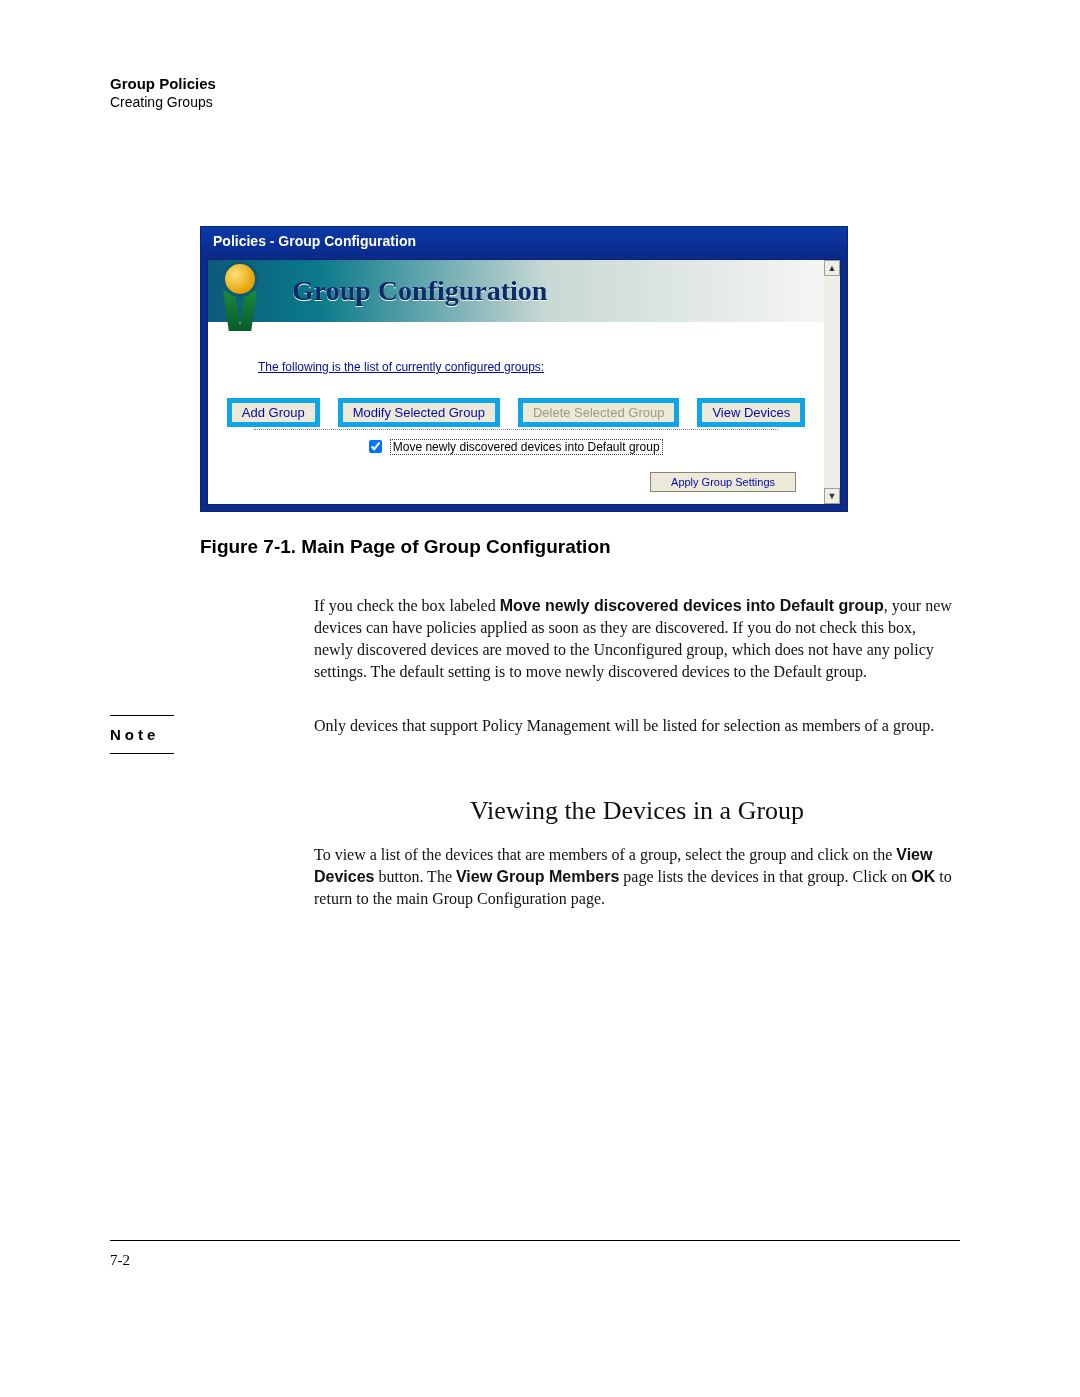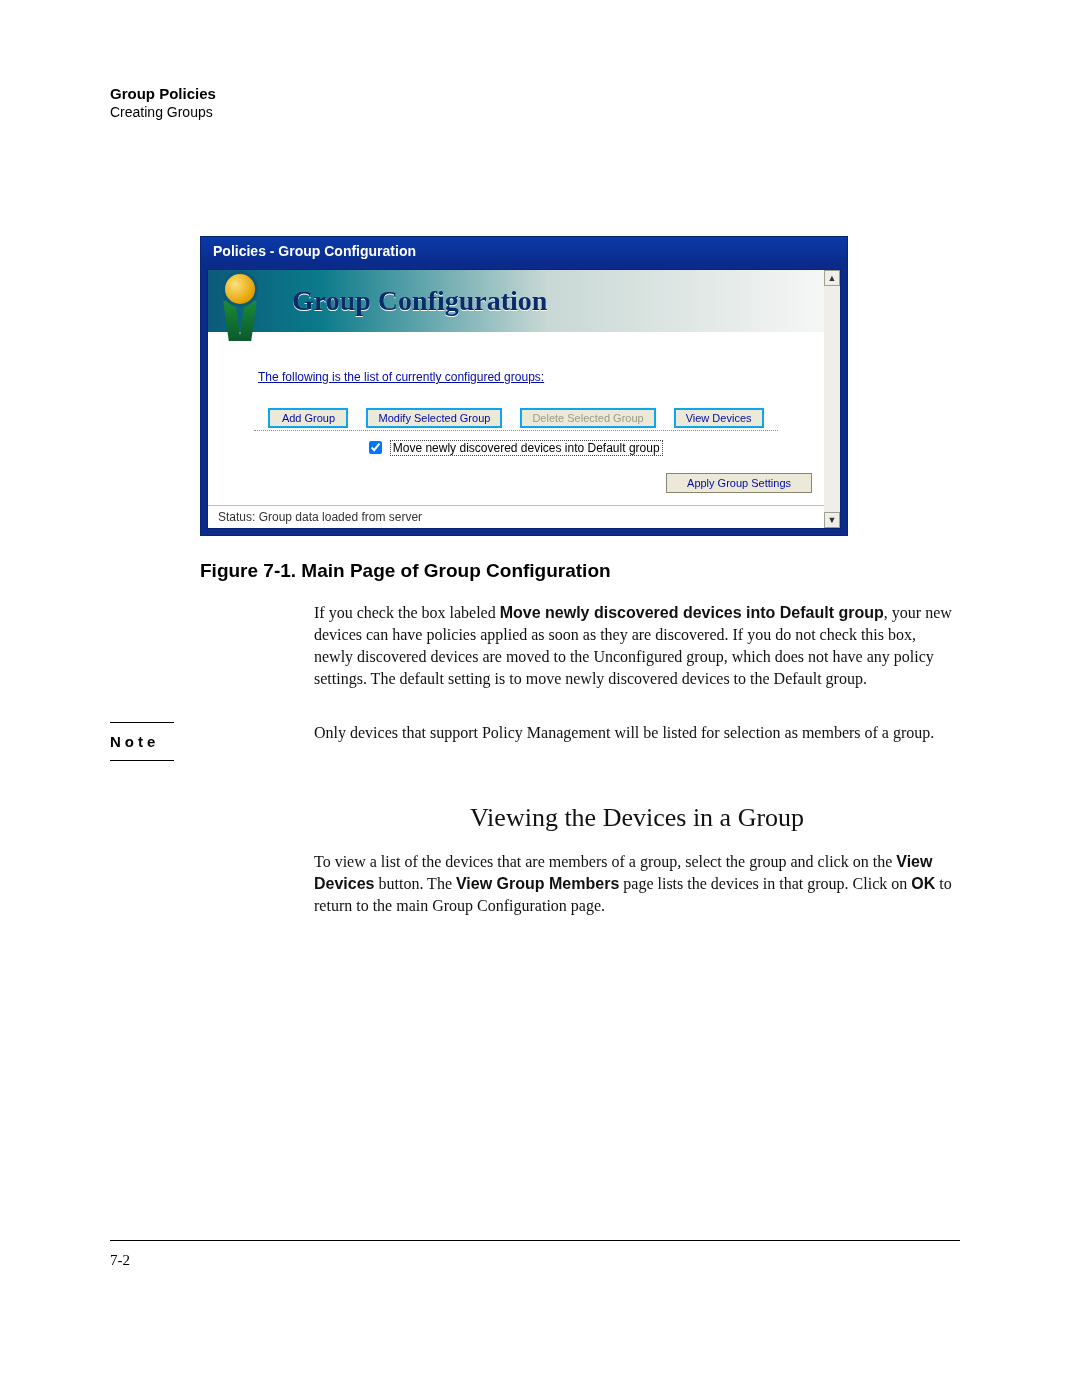--- a/index.html
+++ b/index.html
@@ -7,21 +7,21 @@
     background: #fff;
     font-family: Georgia, "Times New Roman", serif;
     color: #000;
     width: 1080px;
     height: 1397px;
     position: relative;
   }
   .page {
     position: absolute;
     left: 110px;
-    top: 85px;
+    top: 75px;
     width: 850px;
   }
   .header-title {
     font-family: Arial, Helvetica, sans-serif;
     font-weight: bold;
     font-size: 15px;
   }
   .header-sub {
     font-family: Arial, Helvetica, sans-serif;
     font-size: 14px;
@@ -136,22 +136,22 @@
   .list-item.selected { background: #0b2a8a; color: #fff; }
 
   .button-row {
     display: flex;
     justify-content: center;
     gap: 18px;
     margin-top: 24px;
   }
   .wbtn {
     background: #ece9d8;
-    border: 2px solid #0ea5e9;
-    font-size: 11px;
+    border: 5px solid #0ea5e9;
+    font-size: 13px;
     color: #000aaa;
     padding: 2px 10px;
     min-width: 80px;
     text-align: center;
     font-family: Tahoma, Arial, sans-serif;
   }
   .wbtn.disabled { color: #9a9a88; }
   .row-underline {
     margin: 2px auto 0 auto;
     width: 524px;
@@ -161,21 +161,21 @@
     text-align: center;
     margin-top: 10px;
     font-size: 12px;
   }
   .chk-row input { vertical-align: -2px; margin-right: 4px; }
   .chk-label { border: 1px dotted #444; padding: 0 2px; }
 
   .apply-row {
     display: flex;
     justify-content: flex-end;
-    padding-right: 12px;
+    padding-right: 28px;
     margin-top: 18px;
     margin-bottom: 12px;
   }
   .apply-btn {
     background: #ece9d8;
     border: 1px solid #888870;
     font-size: 11px;
     color: #000aaa;
     padding: 3px 20px;
     font-family: Tahoma, Arial, sans-serif;
@@ -195,21 +195,21 @@
     margin-left: 90px;
     margin-top: 24px;
   }
 
   .body-text {
     font-family: Georgia, "Times New Roman", serif;
     font-size: 16px;
     line-height: 22px;
     margin-left: 204px;
     margin-right: 8px;
-    margin-top: 20px;
+    margin-top: 37px;
     color: #111;
   }
   .body-text .b { font-family: Arial, Helvetica, sans-serif; font-weight: bold; }
 
   .note-block {
     margin-top: 32px;
     display: flex;
   }
   .note-label-col { width: 204px; }
   .note-label {
@@ -294,21 +294,20 @@
 
             <div class="chk-row">
               <input type="checkbox" checked="" style="">
               <span class="chk-label">Move newly discovered devices into Default group</span>
             </div>
 
             <div class="apply-row">
               <div class="apply-btn">Apply Group Settings</div>
             </div>
 
-            <div class="status-bar">Status:  Group data loaded from server</div>
           </div>
         </div>
       </div>
     </div>
   </div>
 
   <div class="figure-caption">Figure 7-1.   Main Page of Group Configuration</div>
 
   <div class="body-text">
     <span>If you check the box labeled </span><span class="b">Move newly discovered devices into Default group</span><span>, your new devices can have policies applied as soon as they are discovered. If you do not check this box, newly discovered devices are moved to the Unconfigured group, which does not have any policy settings. The default setting is to move newly discovered devices to the Default group.</span>

